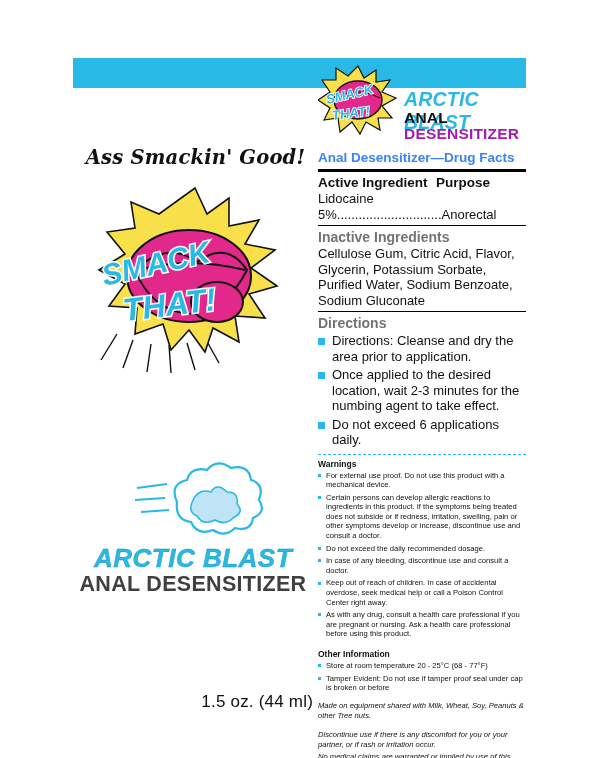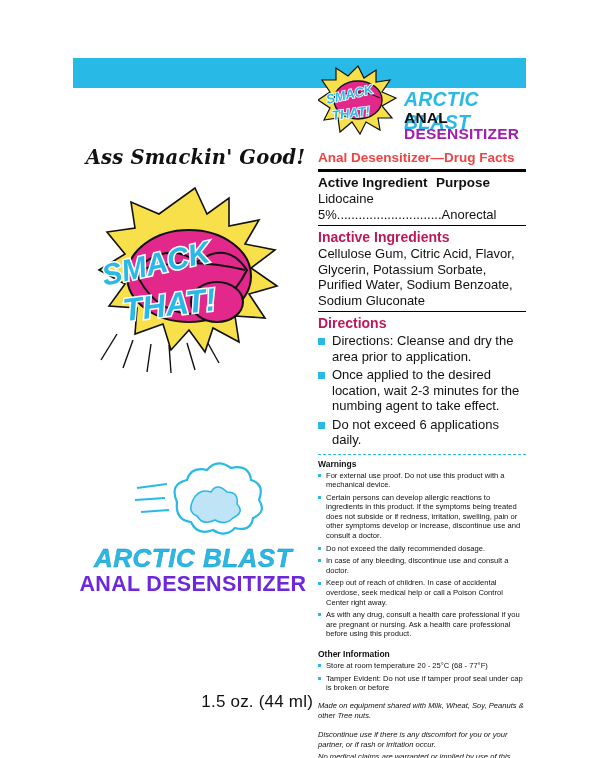--- a/index.html
+++ b/index.html
@@ -91,21 +91,21 @@
     -webkit-text-stroke: 0.4px #1590bb;
   }
   .arctic-sub {
     position: absolute;
     left: 0px;
     top: 484px;
     width: 240px;
     text-align: center;
     font-size: 21.5px;
     font-weight: 700;
-    color: #6d28d9;
+    color: #404040;
     letter-spacing: .3px;
   }
   .net-weight {
     position: absolute;
     left: 0px;
     top: 565px;
     width: 240px;
     text-align: right;
     font-size: 17px;
     color: #111;
@@ -157,21 +157,21 @@
     font-size: 15.5px;
     font-weight: 700;
     color: #a21caf;
     letter-spacing: .2px;
   }
 
   .df-title {
     margin-top: 12px;
     font-size: 13.5px;
     font-weight: 700;
-    color: #ef4444;
+    color: #3b82f6;
   }
   .rule-thick {
     border-top: 3px solid #000;
     margin: 4px 0 3px 0;
   }
   .rule-thin {
     border-top: 1px solid #000;
     margin: 3px 0 3px 0;
   }
   .rule-dash {
@@ -188,21 +188,21 @@
   }
   .hd-row .c1 { width: 118px; }
   .body-line {
     font-size: 13px;
     color: #111;
     line-height: 15.5px;
   }
   .sec-head {
     font-size: 14px;
     font-weight: 700;
-    color: #be185d;
+    color: #737373;
     margin-bottom: 1px;
   }
   .ingredients {
     font-size: 13px;
     color: #111;
     line-height: 15.5px;
   }
   .dir-list {
     list-style: none;
     margin: 2px 0 0 0;

